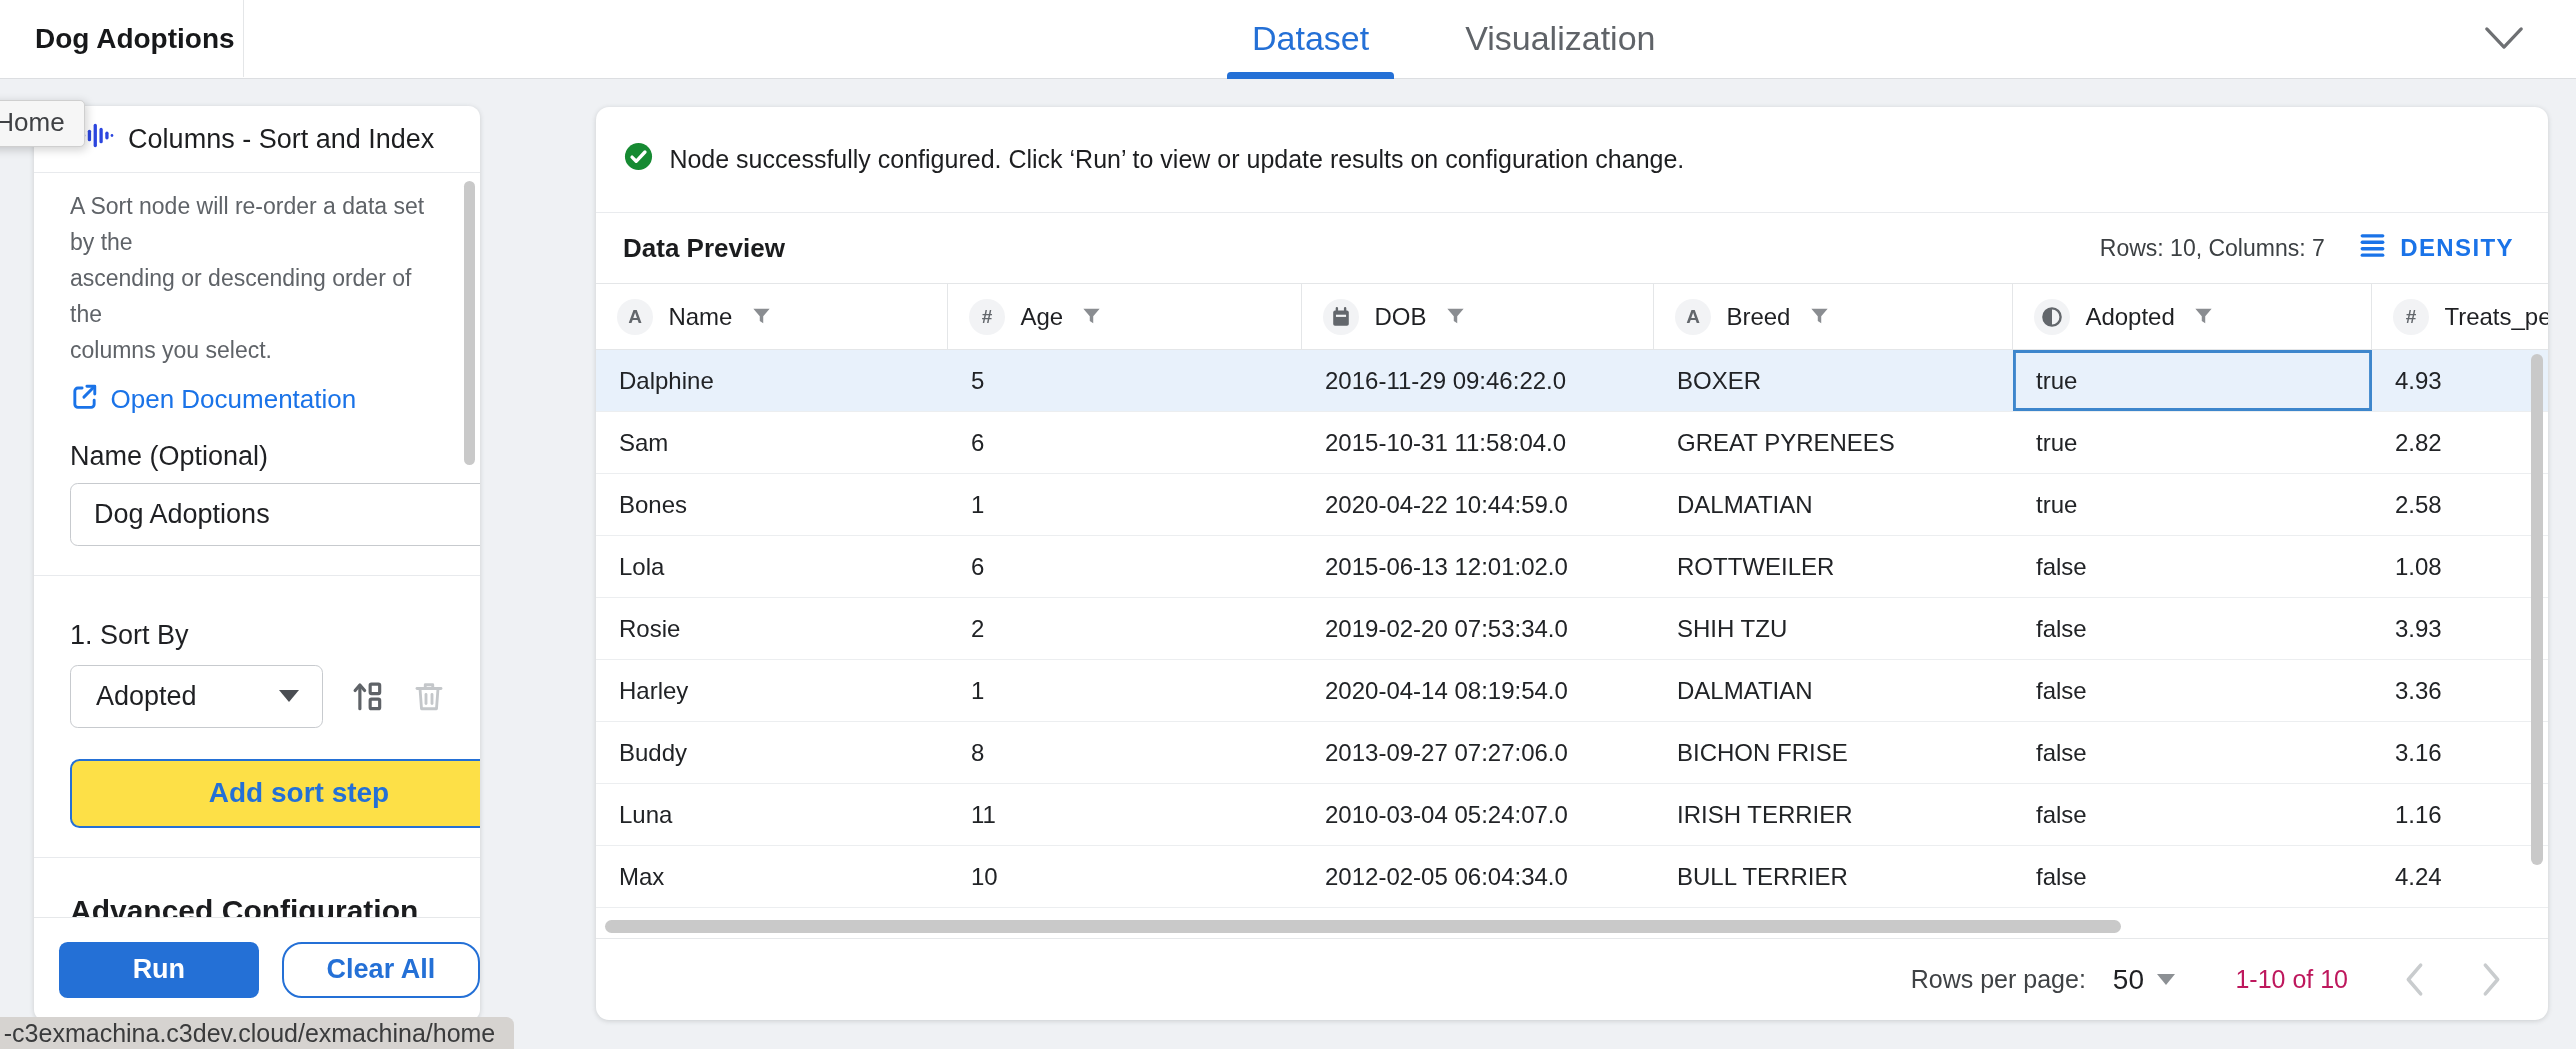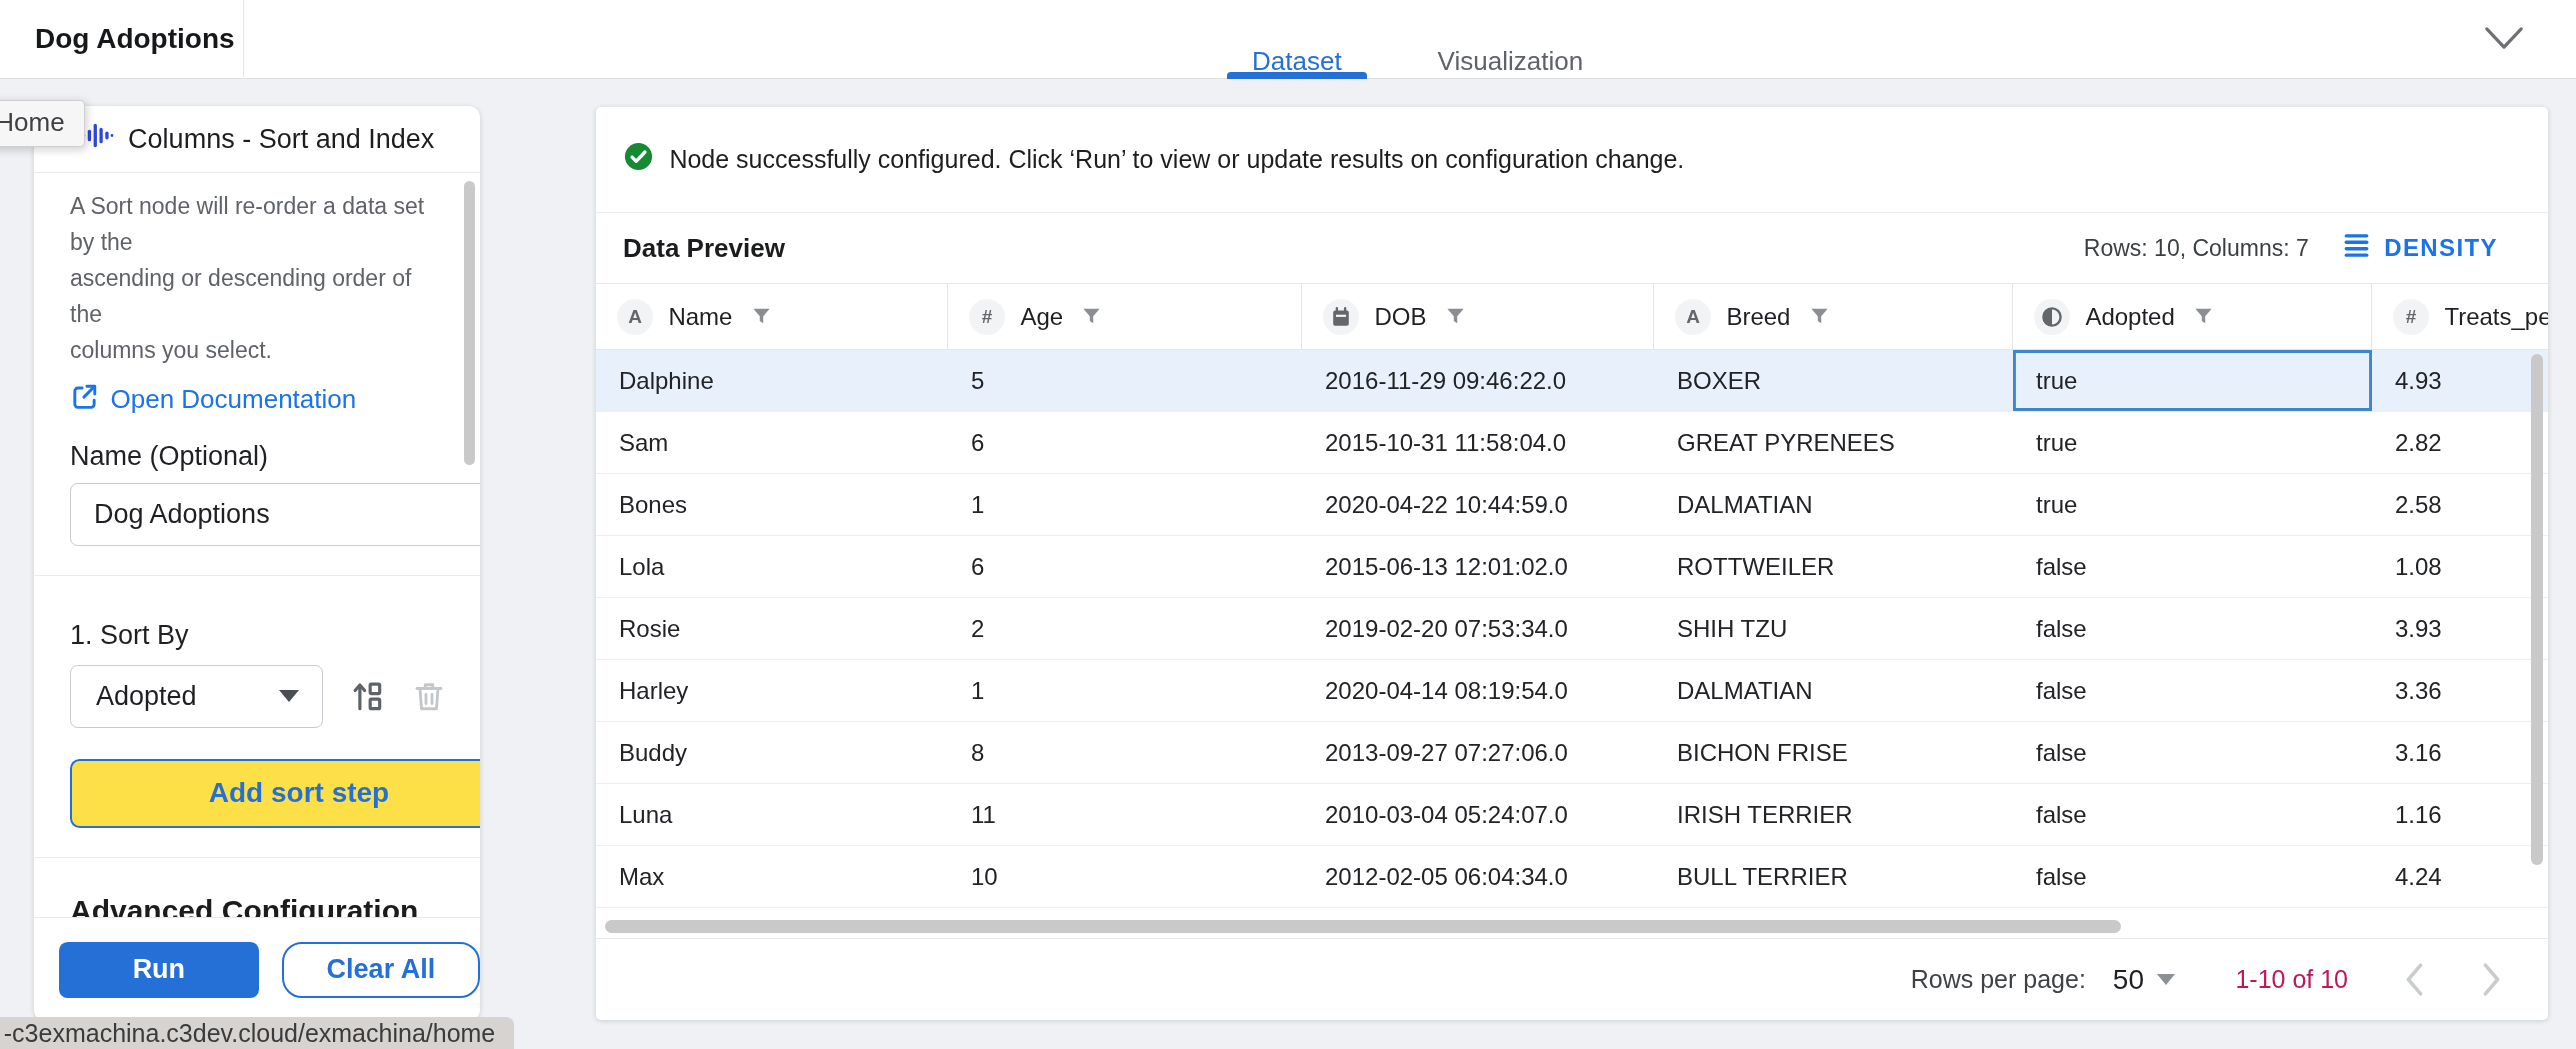--- a/index.html
+++ b/index.html
@@ -9,21 +9,21 @@
     background:#eff1f4; font-family:"Liberation Sans", sans-serif;
     color:#202124;
   }
   
   .topbar { position:absolute; top:0; left:0; width:2576px; height:79px;
     background:#fff; border-bottom:1.9px solid #dcdee1; z-index:10; }
   .title-tab { position:absolute; left:0; top:0; width:244px; height:77px;
     border-right:1.9px solid #e4e6e8; display:flex; align-items:center;
     padding-left:35px; font-size:28px; font-weight:700; color:#17181a; }
   .tabs { position:absolute; left:1227px; top:0; height:77px; display:flex; gap:46px; }
-  .tab { display:flex; align-items:flex-end; padding:0 25px; font-size:26px;
+  .tab { display:flex; align-items:center; padding:0 25px; font-size:34px;
     font-weight:500; color:#5f6368; position:relative; cursor:pointer; white-space:nowrap; }
   .tab.active { color:var(--accent,#2470d6); }
   .tab.active::after { content:""; position:absolute; left:0; right:0; bottom:-1.9px;
     height:6.7px; background:var(--accent,#2470d6); border-radius:3.8px 3.8px 0 0; }
   .topbar-chevron { position:absolute; right:50px; top:25px; }
   
   .home-tooltip { position:absolute; left:-23px; top:100px; z-index:40;
     background:#f6f6f6; border:1px solid #cfcfcf; border-radius:4.8px;
     box-shadow:1.9px 2.9px 9.6px rgba(0,0,0,.18); padding:5.8px 19px 8.6px 17.3px;
     font-size:26px; color:#3f4144; }
@@ -65,26 +65,26 @@
     font-family:"Liberation Sans",sans-serif; cursor:pointer; }
   .clear-btn { width:215px; height:56px; background:#fff; color:var(--accent,#2470d6);
     border:2.9px solid var(--accent,#2470d6); border-radius:20px; font-size:27px; font-weight:700;
     font-family:"Liberation Sans",sans-serif; cursor:pointer; }
   
   .status-bar { position:absolute; left:0; bottom:0; height:33px; z-index:50;
     background:#d6d3d0; border-top-right-radius:7.7px; display:flex; align-items:center;
     padding:0 19px 0 3.8px; font-size:25px; color:#3a3b3c; white-space:nowrap; }
   
   .main-panel { position:absolute; left:596px; top:107px; width:1952px; height:913px;
-    background:#fff; border-radius:5px; box-shadow:0 1px 4.8px rgba(60,64,67,.20);
+    background:#fff; border-radius:13px; box-shadow:0 1px 4.8px rgba(60,64,67,.20);
     display:flex; flex-direction:column; overflow:hidden; }
   .msg-row { flex:0 0 106px; display:flex; align-items:center; gap:15.4px;
     padding-left:27px; border-bottom:1.9px solid #e9ebee; font-size:25px; color:#1d1e20;
     white-space:nowrap; }
-  .preview-row { flex:0 0 70px; display:flex; align-items:center; padding:0 44px 0 27px; }
+  .preview-row { flex:0 0 70px; display:flex; align-items:center; padding:0 28px 0 27px; }
   .preview-title { font-size:26px; font-weight:700; color:#1b1c1e; }
   .preview-right { margin-left:auto; display:flex; align-items:center; gap:27px; }
   .summary { font-size:23px; color:#3c4043; white-space:nowrap; }
   .density-btn { display:flex; align-items:center; gap:13.4px; background:none; border:none;
     color:var(--link,#1a73e8); font-size:24px; font-weight:600; letter-spacing:1.4px;
     font-family:"Liberation Sans",sans-serif; cursor:pointer; }
   .table-area { flex:1 1 auto; position:relative; overflow:hidden; }
   .table-header { display:grid; grid-template-columns:352px 354px 352px 359px 359px 413px;
     width:2189px; height:67px; border-top:1.9px solid #e4e6e8; border-bottom:1.9px solid #e4e6e8; }
   .th { display:flex; align-items:center; gap:15.4px; padding-left:21px;

